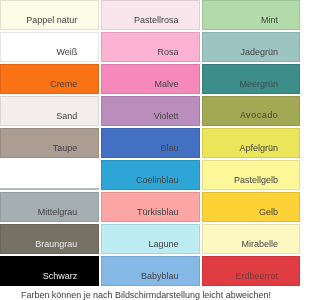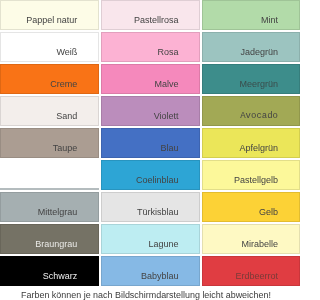--- a/index.html
+++ b/index.html
@@ -100,21 +100,21 @@
     </div>
     <div class="swatch" style="background-color: rgb(45, 165, 213);">
       <span class="lbl" style="color: rgb(68, 68, 68);">Coelinblau</span>
     </div>
     <div class="swatch" style="background-color: rgb(252, 248, 154);">
       <span class="lbl" style="color: rgb(68, 68, 68);">Pastellgelb</span>
     </div>
     <div class="swatch" style="background-color: rgb(165, 175, 177);">
       <span class="lbl" style="color: rgb(68, 68, 68);">Mittelgrau</span>
     </div>
-    <div class="swatch" style="background-color: #e5e5e5;">
+    <div class="swatch" style="background-color: #fca5a5;">
       <span class="lbl" style="color: rgb(68, 68, 68);">Türkisblau</span>
     </div>
     <div class="swatch" style="background-color: rgb(252, 210, 54);">
       <span class="lbl" style="color: rgb(68, 68, 68);">Gelb</span>
     </div>
     <div class="swatch" style="background-color: rgb(117, 114, 101);">
       <span class="lbl" style="color: rgb(235, 235, 232);">Braungrau</span>
     </div>
     <div class="swatch" style="background-color: rgb(189, 237, 242);">
       <span class="lbl" style="color: rgb(68, 68, 68);">Lagune</span>

